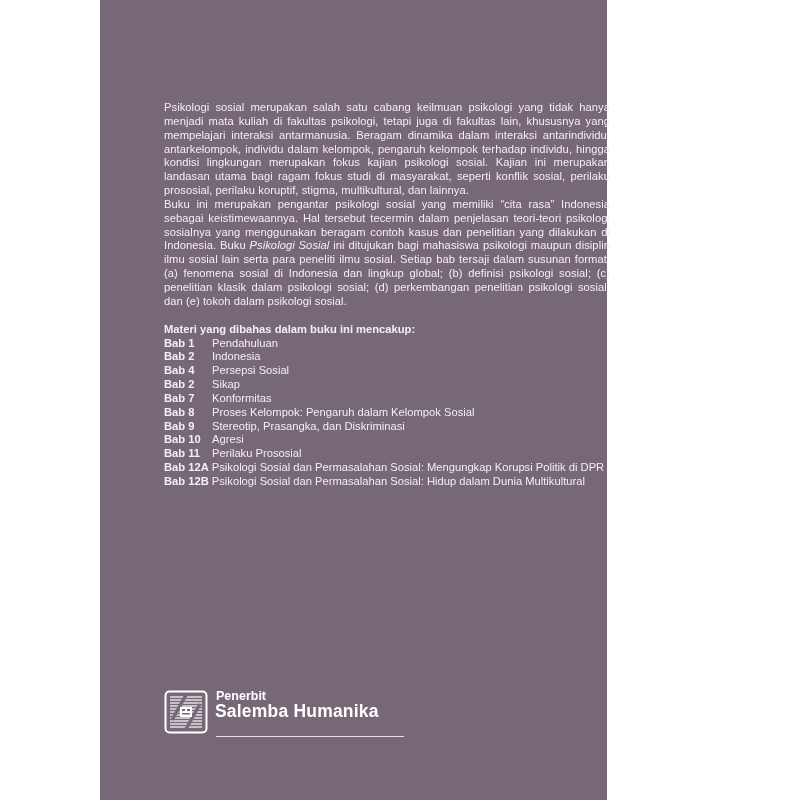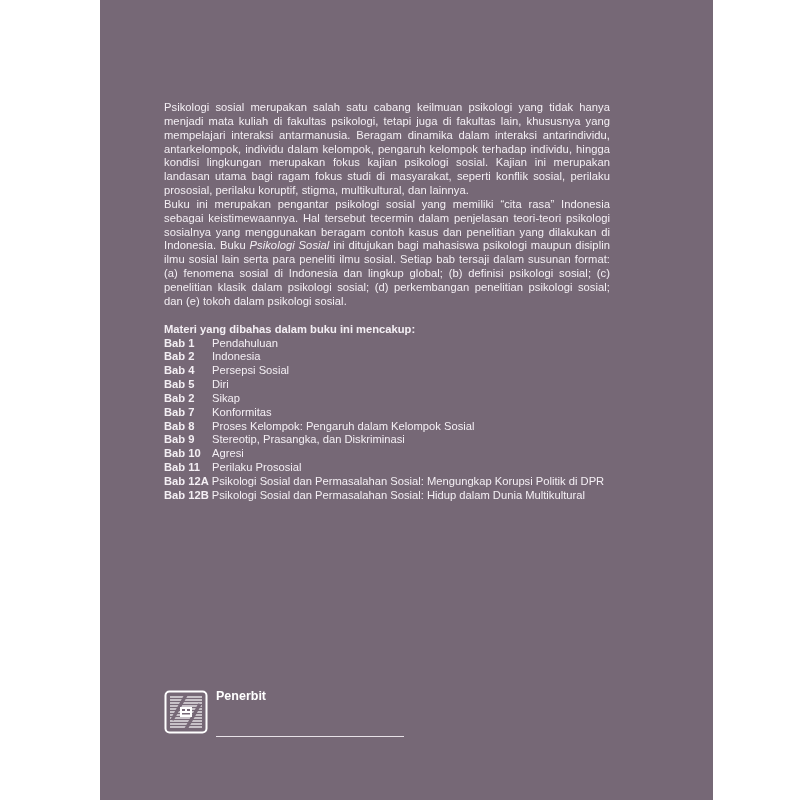--- a/index.html
+++ b/index.html
@@ -11,21 +11,21 @@
       overflow: hidden;
     }
     body {
       position: relative;
       font-family: "Liberation Sans", "DejaVu Sans", sans-serif;
     }
     .cover {
       position: absolute;
       left: 100px;
       top: 0;
-      width: 613px;
+      width: 507px;
       height: 800px;
       background: #766876;
     }
     .content {
       position: absolute;
       left: 64px;
       top: 101px;
       width: 446px;
       color: #f4eff4;
       font-size: 11.2px;
@@ -119,24 +119,20 @@
         </li>
       <li class="chapter">
           <span class="chapter-num">Bab 2</span>
           <span class="chapter-title">Indonesia</span>
         </li>
       <li class="chapter">
           <span class="chapter-num">Bab 4</span>
           <span class="chapter-title">Persepsi Sosial</span>
         </li>
       <li class="chapter">
-          <span class="chapter-num">Bab 5</span>
-          <span class="chapter-title">Diri</span>
-        </li>
-      <li class="chapter">
           <span class="chapter-num">Bab 2</span>
           <span class="chapter-title">Sikap</span>
         </li>
       <li class="chapter">
           <span class="chapter-num">Bab 7</span>
           <span class="chapter-title">Konformitas</span>
         </li>
       <li class="chapter">
           <span class="chapter-num">Bab 8</span>
           <span class="chapter-title">Proses Kelompok: Pengaruh dalam Kelompok Sosial</span>
@@ -181,15 +177,16 @@
         <line x1="6" y1="37" x2="38" y2="37"></line>
       </g>
       <line x1="8" y1="30" x2="22" y2="5" stroke="#766876" stroke-width="3.5"></line>
       <line x1="22" y1="39" x2="36" y2="14" stroke="#766876" stroke-width="3.5"></line>
       <rect x="16" y="17" width="12" height="10" fill="#ffffff"></rect>
       <rect x="18" y="19" width="3" height="2" fill="#766876"></rect>
       <rect x="23" y="19" width="3" height="2" fill="#766876"></rect>
       <rect x="18" y="23" width="8" height="1.5" fill="#766876"></rect>
     </svg>
     <span class="pub-small">Penerbit</span>
+    <span class="pub-big">Salemba Humanika</span>
     <div class="pub-rule"></div>
   </div>
 </div>
 
 </body></html>

